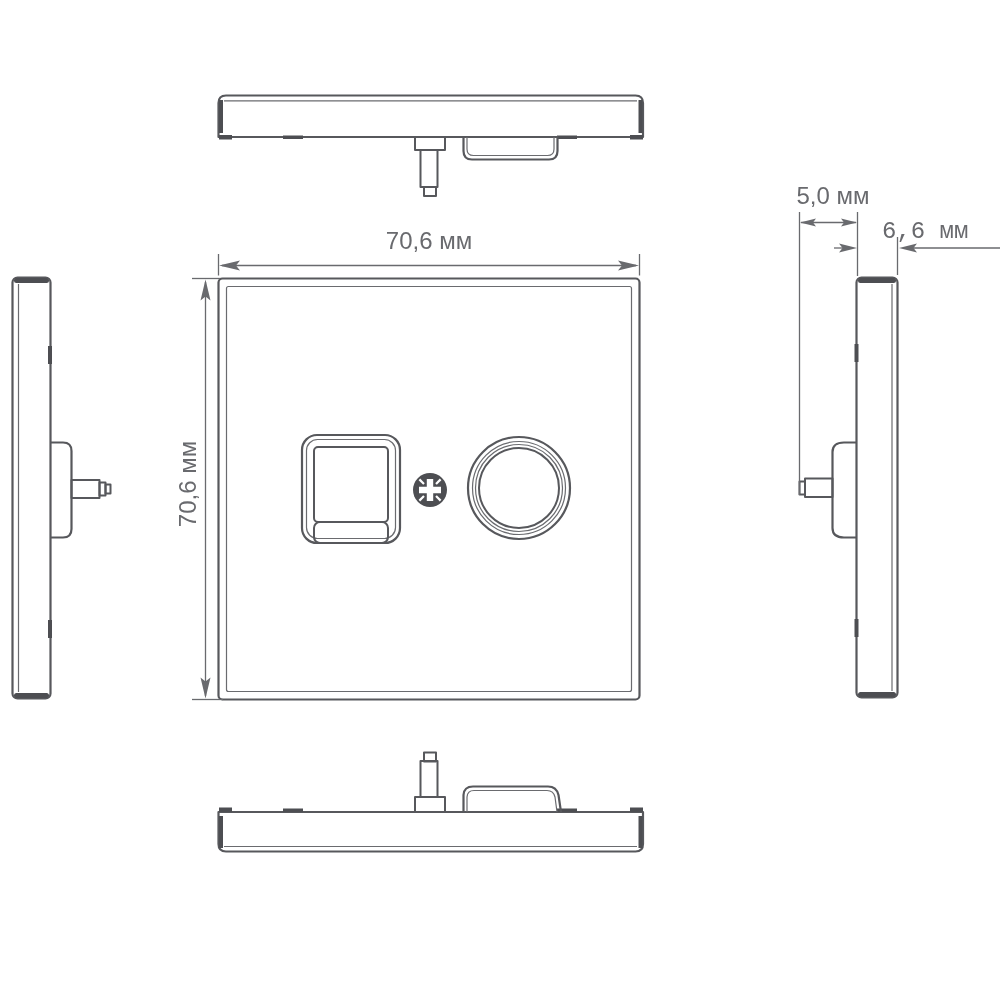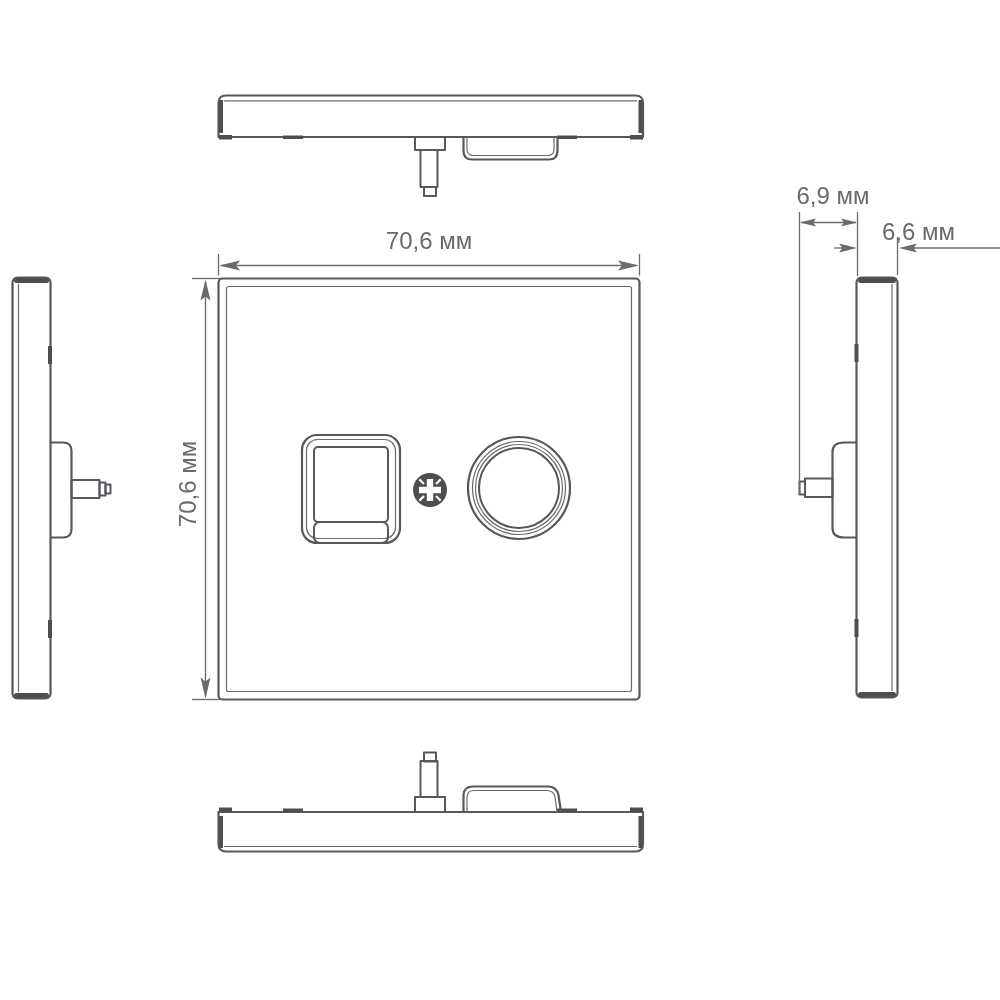--- a/index.html
+++ b/index.html
@@ -153,17 +153,17 @@
     <path class="dim" d="M913,248 L1000,248"></path>
     <polygon class="arr" points="899,248 917,243.5 913.5,248 917,252.5"></polygon>
   </g>
 
 </svg>
 
 <div class="dim-label" style="left:429px;top:241px;transform:translate(-50%,-50%);">70,6 мм</div>
 
 <div class="dim-label" style="left:188px;top:484px;transform:translate(-50%,-50%) rotate(-90deg);">70,6 мм</div>
 
-<div class="dim-label" style="left:833px;top:196px;transform:translate(-50%,-50%);">6,9 мм</div>
+<div class="dim-label" style="left:833px;top:196px;transform:translate(-50%,-50%);">5,0 мм</div>
 
-<div class="dim-label" style="left:882px;top:232px;transform:translateY(-50%);">6,6 мм</div>
+<div class="dim-label" style="left:882px;top:232px;transform:translateY(-50%);font-family:Liberation Mono, monospace;">6,6 мм</div>
 
 </div>
 
 </body></html>

